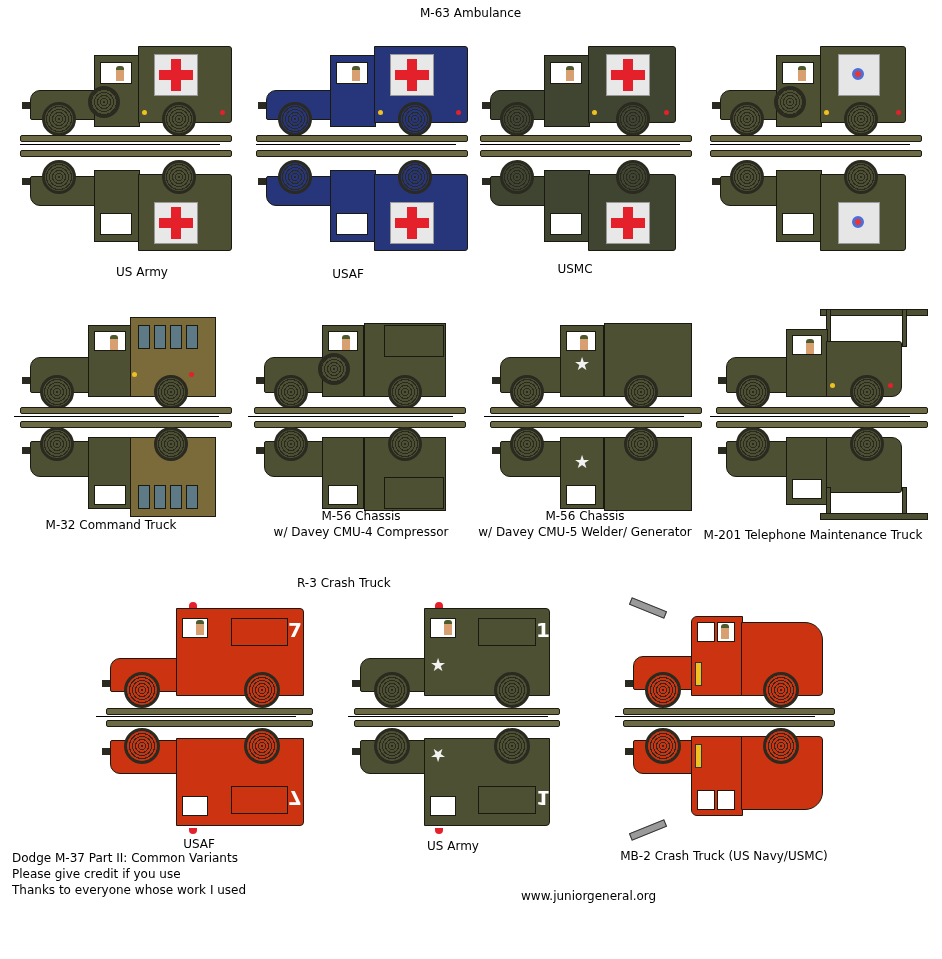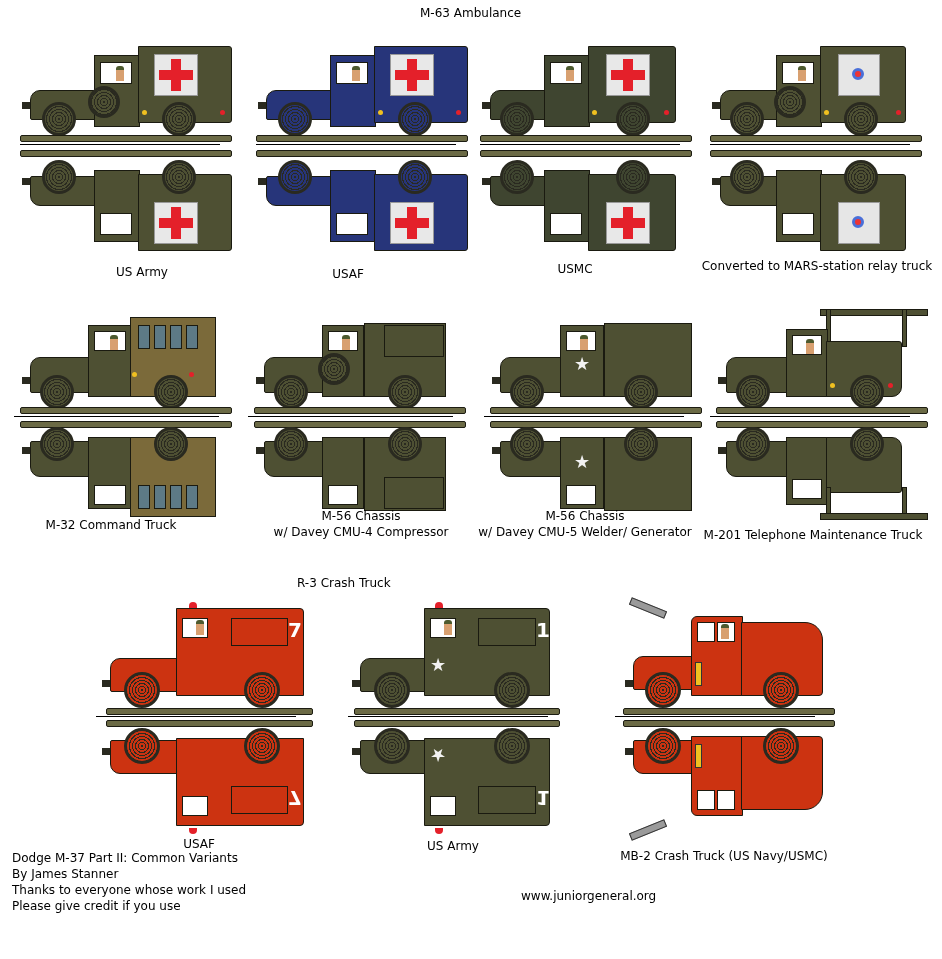--- a/index.html
+++ b/index.html
@@ -166,21 +166,20 @@
     <div class="cab" style="left:72px;top:12px;width:44px;height:70px;background:#4e5033;"></div>
     <div class="win" style="left:78px;top:55px;width:30px;height:20px;"></div>
     <div class="box" style="left:116px;top:16px;width:84px;height:75px;background:#4e5033;"></div>
     <div class="placard" style="left:134px;top:44px;width:40px;height:40px;"></div>
     <div class="roundel" style="left:148px;top:58px;"></div>
     <div class="wheel" style="--hub:#4e5033;left:26px;top:2px;width:34px;height:34px;"></div>
     <div class="wheel" style="--hub:#4e5033;left:140px;top:2px;width:34px;height:34px;"></div>
   </div>
 </div>
 <div class="caption" style="left:817px;top:258px;">
-  <div>Converted to MARS-station relay truck</div>
 </div>
 
 <div class="pair" style="left:14px;top:315px;width:220px;height:200px;">
   <div class="veh" style="left:0;top:0;width:220px;height:92px;">
     <div class="bumper" style="left:8px;top:62px;"></div>
     <div class="hood" style="left:16px;top:42px;width:70px;height:34px;background:#4e5033;"></div>
     <div class="cab" style="left:74px;top:10px;width:42px;height:70px;background:#4e5033;"></div>
     <div class="win" style="left:80px;top:16px;width:30px;height:18px;"></div>
     <div class="driver" style="left:96px;top:20px;"></div>
     <div class="canvas" style="left:116px;top:2px;width:84px;height:78px;"></div>
@@ -408,17 +407,16 @@
     <div class="wheel" style="--hub:#cc3311;left:30px;top:0px;width:36px;height:36px;"></div>
     <div class="wheel" style="--hub:#cc3311;left:148px;top:0px;width:36px;height:36px;"></div>
   </div>
 </div>
 <div class="caption" style="left:724px;top:848px;">
   <div>MB-2 Crash Truck (US Navy/USMC)</div>
 </div>
 
 <div class="footer">
   <div>Dodge M-37 Part II: Common Variants</div>
-  <div>By James Stanner</div>
+  <div>Please give credit if you use</div>
   <div>Thanks to everyone whose work I used</div>
-  <div>Please give credit if you use</div>
 </div>
 <div class="site">www.juniorgeneral.org</div>
 
 </body></html>

